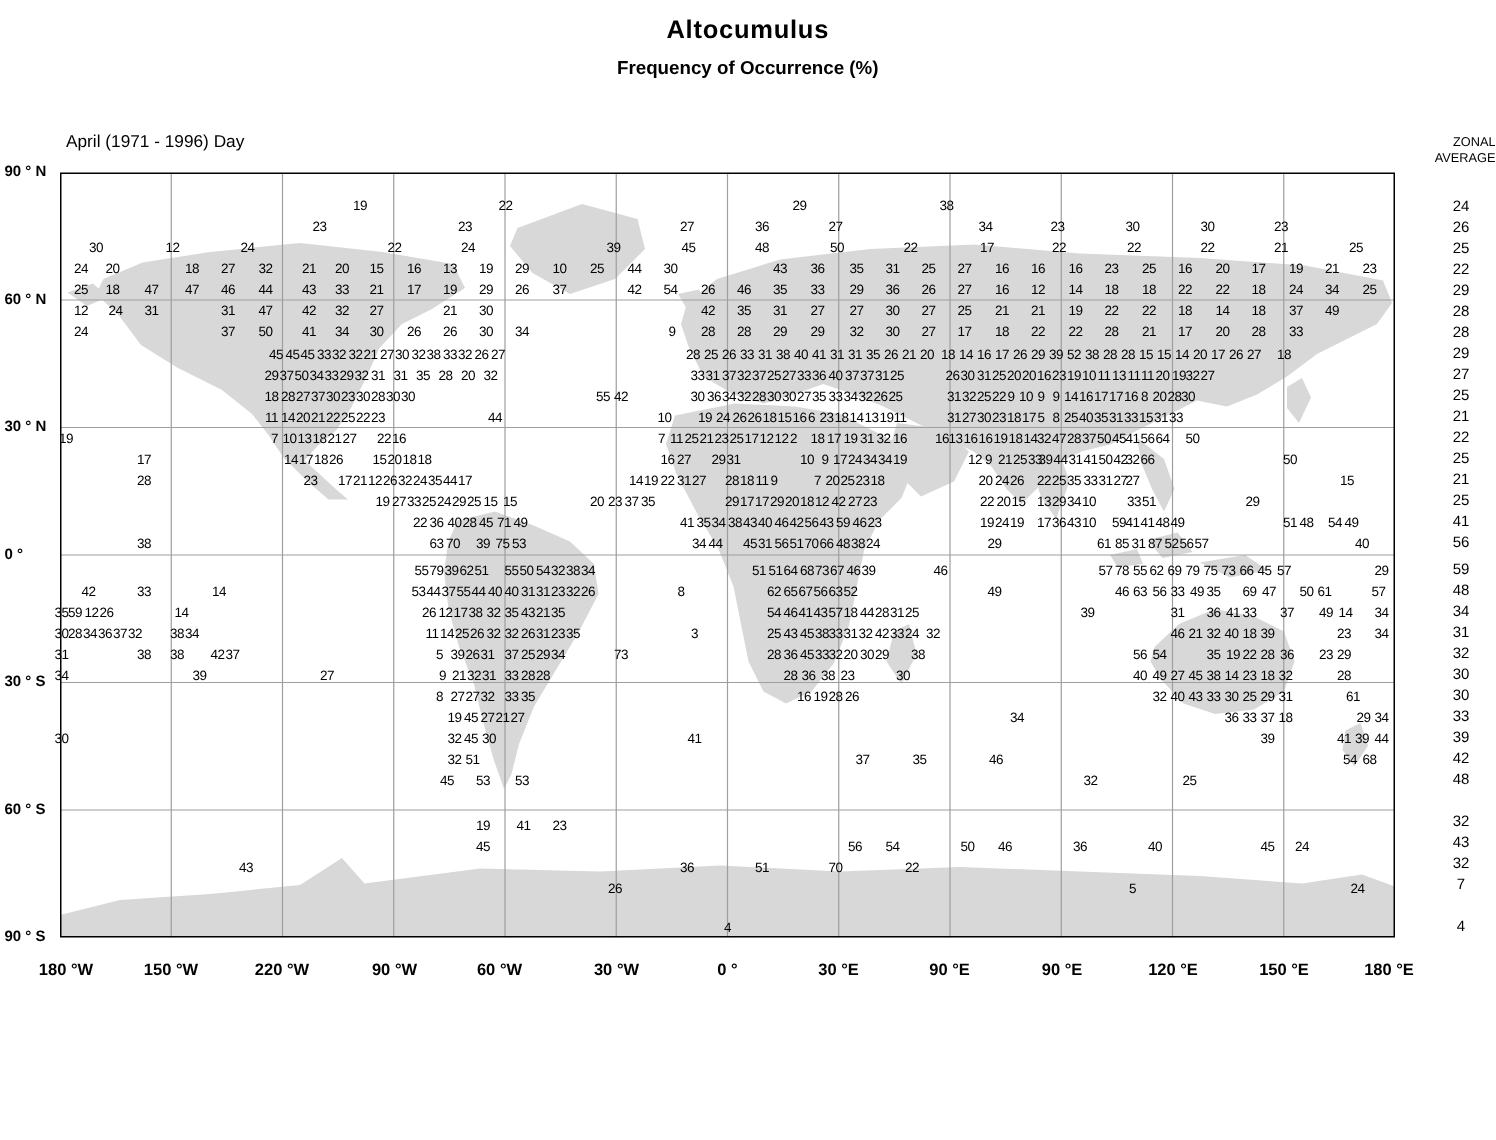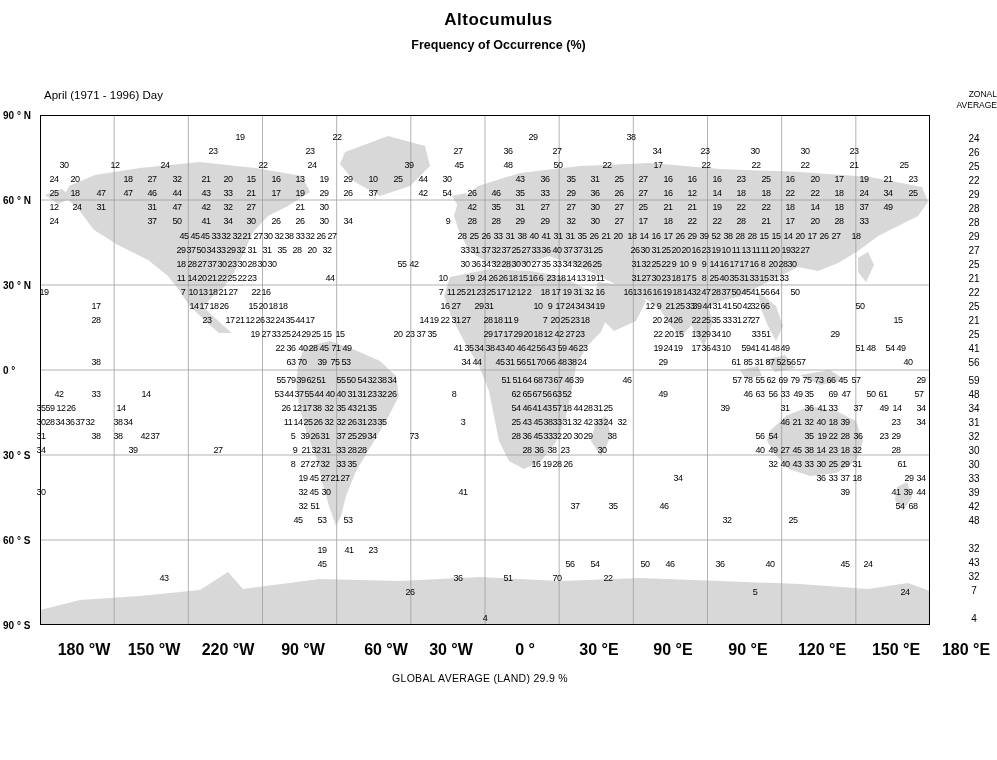--- a/index.html
+++ b/index.html
@@ -9,21 +9,21 @@
   #title{top:10px;left:0;width:997px;text-align:center;font-size:17px;font-weight:bold;letter-spacing:.5px;}
   #subtitle{top:38px;left:0;width:997px;text-align:center;font-size:12.5px;font-weight:bold;}
   #hdr-left{top:89px;left:44px;font-size:11.5px;}
   #hdr-right{top:89px;left:630px;width:300px;text-align:right;font-size:11.5px;}
   #zonal-hdr{top:89px;left:946px;width:51px;text-align:right;font-size:8.5px;line-height:11px;}
   #gridbox{left:40px;top:115px;width:890px;height:510px;border:1.5px solid #000;box-sizing:border-box;}
   #mapsvg{position:absolute;left:40px;top:115px;width:890px;height:510px;}
   .mv{position:absolute;font-size:9px;letter-spacing:-0.4px;transform:translate(-50%,-50%);white-space:nowrap;}
   .zv{position:absolute;font-size:10px;transform:translate(-50%,-50%);}
   .lat{position:absolute;left:3px;width:36px;font-size:10px;font-weight:bold;transform:translateY(-50%);white-space:nowrap;}
-  .lon{position:absolute;top:641px;font-size:16px;font-weight:bold;transform:translateX(-50%);white-space:nowrap;margin-left:40px;}
+  .lon{position:absolute;top:641px;font-size:11px;font-weight:bold;transform:translateX(-50%);white-space:nowrap;}
   #global-avg{top:672px;left:0;width:960px;text-align:center;font-size:10.5px;letter-spacing:.3px;}
   #file-info{top:704px;left:0;width:960px;text-align:center;font-size:12.5px;}
 </style>
 </head>
 <body>
 
 <div id="page">
 
   <div class="abs" id="subtitle">Frequency of Occurrence (%)</div>
   <div class="abs" id="title">Altocumulus</div>
@@ -920,25 +920,24 @@
       <span class="lat" style="top: 370px;">0 °</span>
       <span class="lat" style="top: 455px;">30 ° S</span>
       <span class="lat" style="top: 540px;">60 ° S</span>
       <span class="lat" style="top: 625px;">90 ° S</span>
     </div>
   <div id="lon-layer">
       <span class="lon" style="left: 44px;">180 °W</span>
       <span class="lon" style="left: 114px;">150 °W</span>
       <span class="lon" style="left: 188px;">220 °W</span>
       <span class="lon" style="left: 263px;">90 °W</span>
-      <span class="lon" style="left: 346px;">60 °W</span>
+      <span class="lon" style="left: 333px;">60 °W</span>
       <span class="lon" style="left: 411px;">30 °W</span>
       <span class="lon" style="left: 485px;">0 °</span>
       <span class="lon" style="left: 559px;">30 °E</span>
       <span class="lon" style="left: 633px;">90 °E</span>
       <span class="lon" style="left: 708px;">90 °E</span>
       <span class="lon" style="left: 782px;">120 °E</span>
       <span class="lon" style="left: 856px;">150 °E</span>
       <span class="lon" style="left: 926px;">180 °E</span>
     </div>
 
-  <div class="abs" id="global-avg">GLOBAL AVERAGE (LAND)   29.9 %</div>
 </div>
 
 </body></html>

